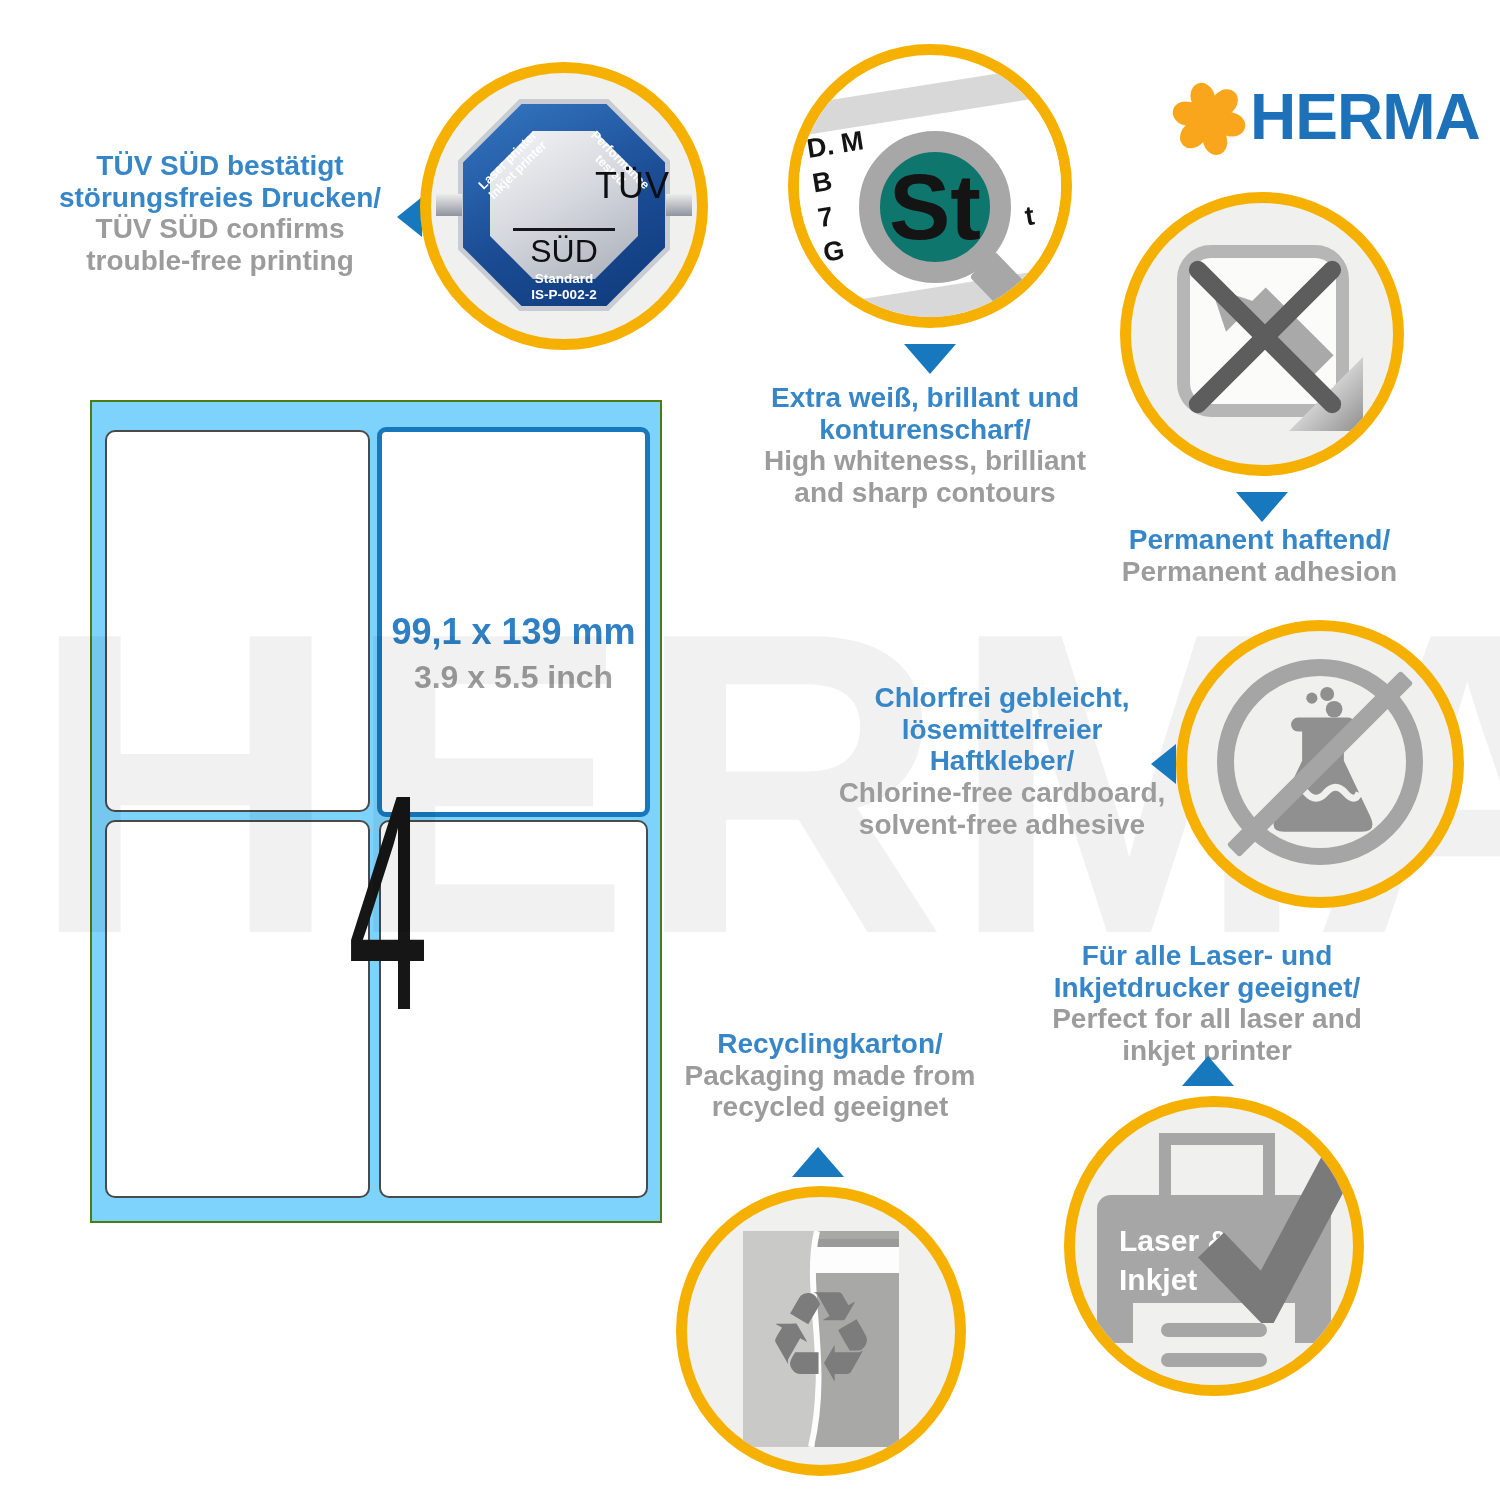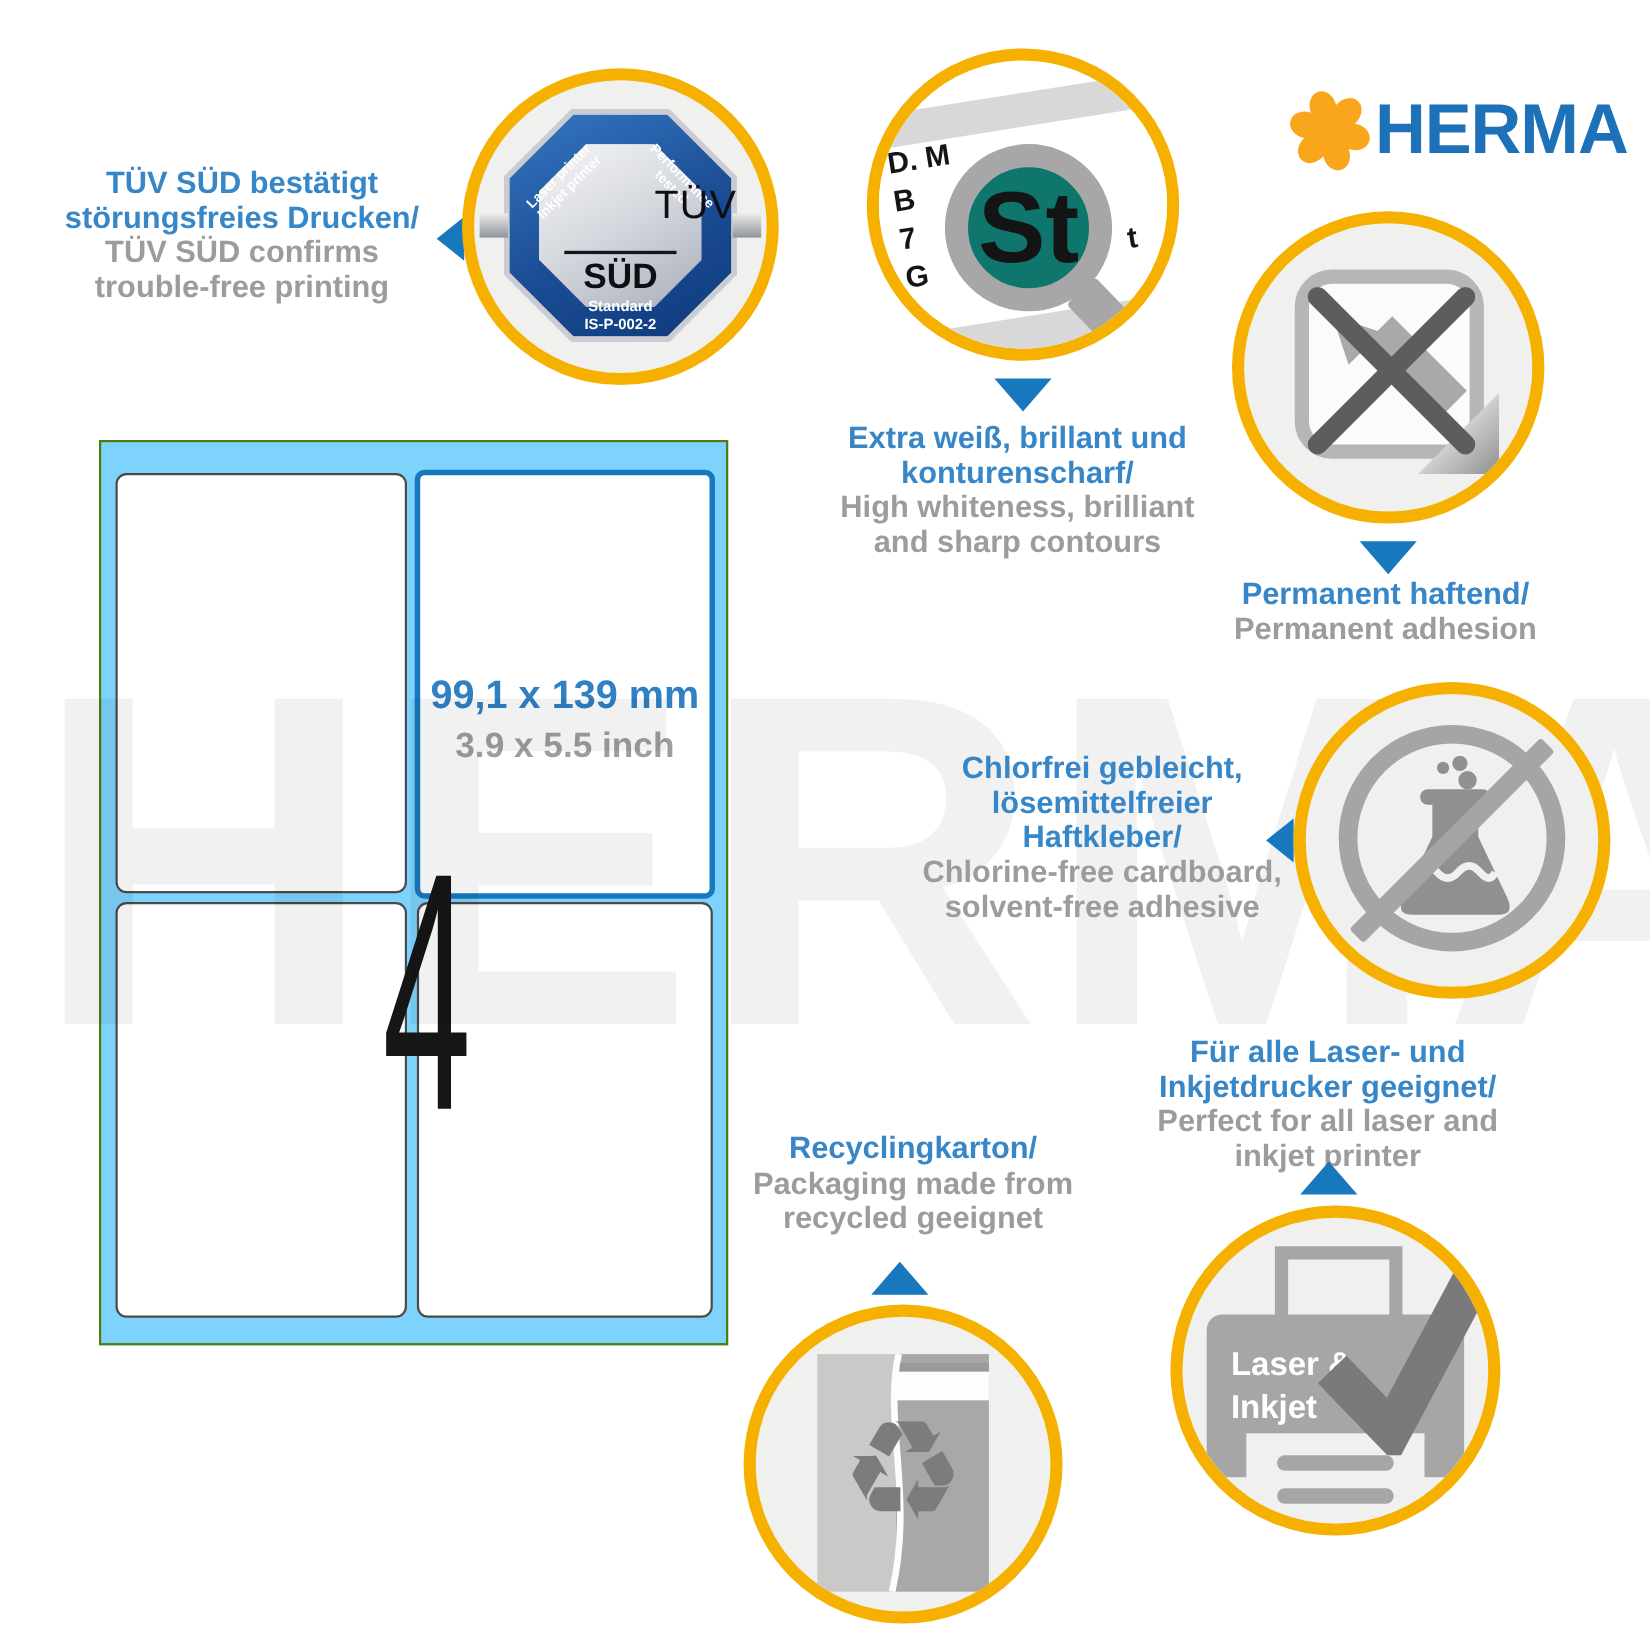--- a/index.html
+++ b/index.html
@@ -77,21 +77,21 @@
   .badge{position:relative;width:212px;height:212px;margin:26px auto 0;}
   .oct{clip-path:polygon(29% 0,71% 0,100% 29%,100% 71%,71% 100%,29% 100%,0 71%,0 29%);position:absolute;}
   .b-rim{left:0;top:0;right:0;bottom:0;background:#c9ccd3;}
   .b-blue{left:5px;top:5px;right:5px;bottom:5px;background:linear-gradient(155deg,#3577c2 0%,#1b4c94 55%,#0e3a7b 100%);}
   .b-core{left:32px;top:32px;right:32px;bottom:32px;background:linear-gradient(150deg,#f5f6f8 0%,#d4d7dd 50%,#a9aeb9 100%);}
   .b-wing{position:absolute;width:26px;height:22px;top:calc(50% - 11px);background:linear-gradient(#ececec,#8f949e);}
   .b-wing-l{left:-22px;} .b-wing-r{right:-22px;}
   .b-tuv{position:absolute;top:66px;width:100%;text-align:right;font-weight:400;font-size:36px;
          letter-spacing:1px;color:#0e0e13;}
   .b-line{position:absolute;top:129px;left:26%;width:48%;height:3px;background:#15151a;}
-  .b-sud{position:absolute;top:134px;width:100%;text-align:center;font-weight:700;font-size:32px;color:#0e0e13;}
+  .b-sud{position:absolute;top:134px;width:100%;text-align:center;font-weight:400;font-size:32px;color:#0e0e13;}
   .b-side{position:absolute;width:150px;text-align:center;font-weight:bold;font-size:12.5px;
           line-height:1.15;color:#fff;}
   .b-side-l{left:-20px;top:52px;transform:rotate(-45deg);}
   .b-side-r{right:-20px;top:52px;transform:rotate(45deg);}
   .b-std{position:absolute;bottom:8px;width:100%;text-align:center;font-weight:bold;font-size:13.5px;
          line-height:1.18;color:#fff;}
 
   
   .mg-band{position:absolute;background:#d8d8d8;transform:rotate(-9deg);}
   .mg-band-top{left:-30px;top:28px;width:340px;height:40px;}

